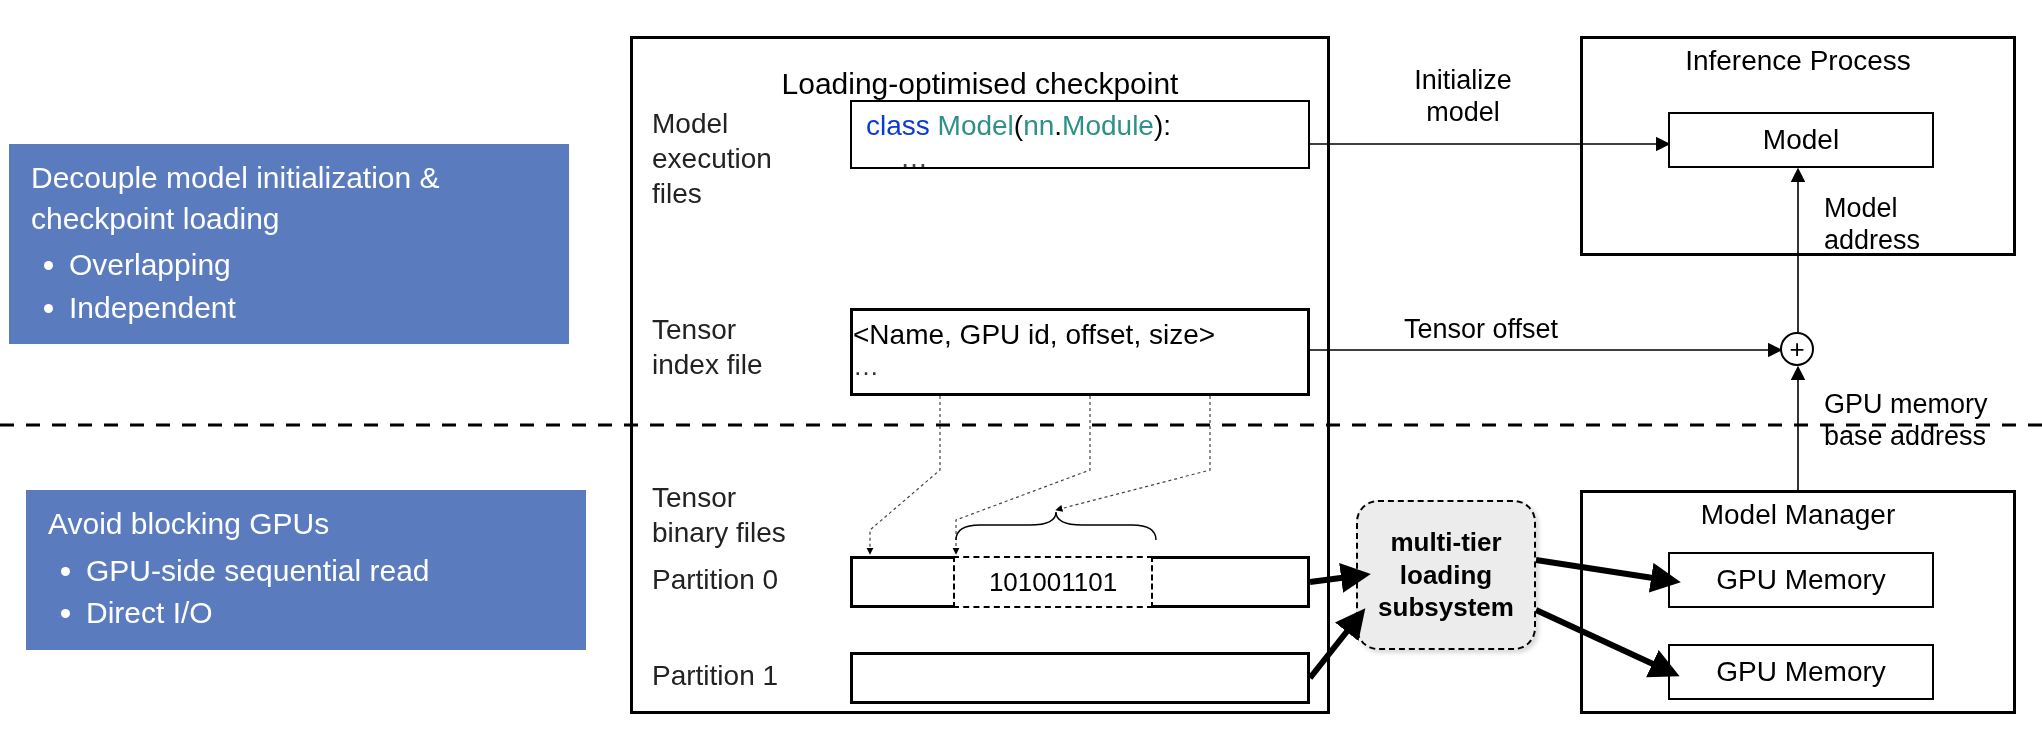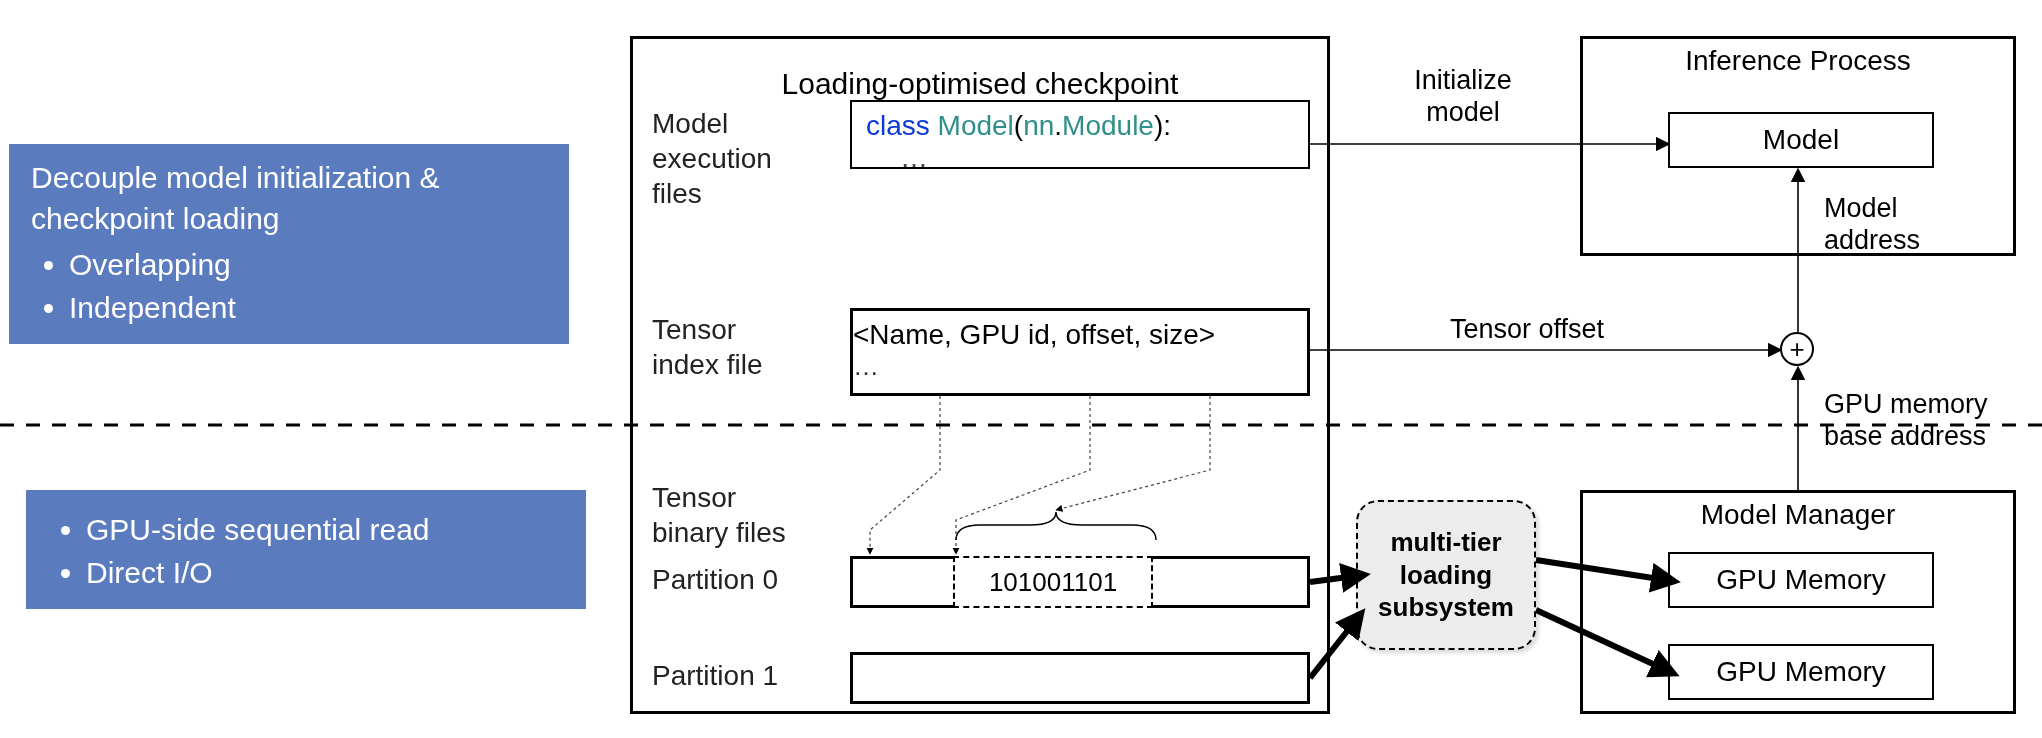--- a/index.html
+++ b/index.html
@@ -161,20 +161,21 @@
 
 <div class="blue-callout" style="left:9px; top:144px; width:560px;">
   <span class="callout-title">Decouple model initialization &amp; checkpoint loading</span>
   <ul>
     <li>Overlapping</li>
     <li>Independent</li>
   </ul>
 </div>
 
 <div class="blue-callout" style="left:26px; top:490px; width:560px;">
+  <span class="callout-title">Avoid blocking GPUs</span>
   <ul>
     <li>GPU-side sequential read</li>
     <li>Direct I/O</li>
   </ul>
 </div>
 
 <div class="checkpoint-box">
   <div class="checkpoint-heading">Loading-optimised checkpoint</div>
 </div>
 
@@ -220,21 +221,21 @@
 <div class="inner-box" style="left:1668px; top:552px; width:266px; height:56px;">
   <span>GPU Memory</span>
 </div>
 <div class="inner-box" style="left:1668px; top:644px; width:266px; height:56px;">
   <span>GPU Memory</span>
 </div>
 
 <div style="position:absolute; left:1780px; top:332px; width:34px; height:34px; border:2px solid #000; border-radius:50%; background:#fff; display:flex; align-items:center; justify-content:center; font-size:26px;">+</div>
 
 <div class="anno-text" style="left:1388px; top:64px; text-align:center; width:150px; line-height:1.2;">Initialize model</div>
-<div class="anno-text" style="left:1450px; top:314px;">Tensor offset</div>
+<div class="anno-text" style="left:1404px; top:314px;">Tensor offset</div>
 <div class="anno-text" style="left:1824px; top:192px; width:130px; line-height:1.2;">Model address</div>
 <div class="anno-text" style="left:1824px; top:388px; width:200px; line-height:1.2;">GPU memory base address</div>
 
 <svg class="overlay">
   <defs>
     <marker id="arrow" viewBox="0 0 12 12" refX="10" refY="6" markerWidth="9" markerHeight="9" orient="auto-start-reverse">
       <path d="M0,0 L12,6 L0,12 z" fill="#000"></path>
     </marker>
     <marker id="arrow-small" viewBox="0 0 10 10" refX="9" refY="5" markerWidth="6" markerHeight="6" orient="auto-start-reverse">
       <path d="M0,0 L10,5 L0,10 z" fill="#000"></path>

